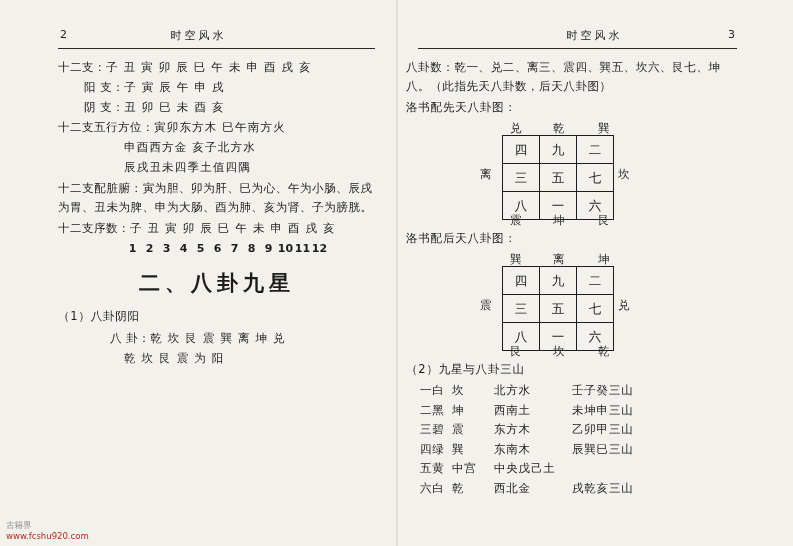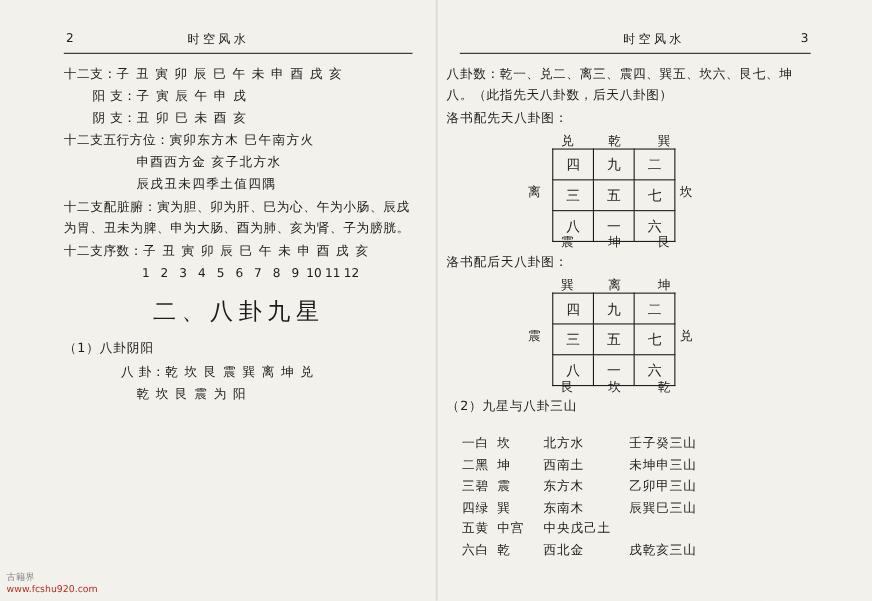--- a/index.html
+++ b/index.html
@@ -99,27 +99,28 @@
   .wrapblk {
     letter-spacing: 0.6px;
     white-space: normal;
     line-height: 19px;
   }
   .numrow {
     letter-spacing: 0px;
     font-family: "DejaVu Sans", sans-serif;
     font-size: 11px;
     padding-left: 66px;
+    font-weight: bold;
   }
   .numrow span { display: inline-block; width: 17px; text-align: center; }
 
   .sec-title {
     text-align: center;
     font-size: 21px;
-    font-weight: normal;
+    font-weight: bold;
     letter-spacing: 5px;
     margin: 16px 0 14px 0;
   }
   .sub {
     margin-top: 2px;
     letter-spacing: 0.8px;
   }
 
   
   .blk { margin-bottom: 2px; }
@@ -151,21 +152,21 @@
   }
   .g-top-l  { left: 104px; top: 0; }
   .g-top-c  { left: 147px; top: 0; }
   .g-top-r  { left: 192px; top: 0; }
   .g-bot-l  { left: 104px; top: 92px; }
   .g-bot-c  { left: 147px; top: 92px; }
   .g-bot-r  { left: 192px; top: 92px; }
   .g-left   { left: 74px; top: 46px; }
   .g-right  { left: 212px; top: 46px; }
 
-  .tbl3 { margin-top: 14px; }
+  .tbl3 { margin-top: 2px; }
   .tbl3 .r { display: flex; white-space: nowrap; letter-spacing: 0.8px; line-height: 19.5px; }
   .tbl3 .c0 { width: 46px; padding-left: 14px; box-sizing: border-box; }
   .tbl3 .c1 { width: 42px; }
   .tbl3 .c2 { width: 78px; }
   .tbl3 .c3 { width: 100px; }
 
   .watermark {
     position: absolute;
     left: 6px;
     bottom: 4px;
@@ -209,21 +210,21 @@
         <span class="val">寅卯东方木       巳午南方火</span>
       </div>
       <div class="row indent-3">
         <span class="val">申酉西方金       亥子北方水</span>
       </div>
       <div class="row indent-3">
         <span class="val">辰戌丑未四季土值四隅</span>
       </div>
 
 
-      <div class="wrapblk" style="margin-top:2px;">
+      <div class="wrapblk" style="margin-top:2px;font-family:Liberation Serif, serif;">
         <span>十二支配脏腑：</span><span>寅为胆、卯为肝、巳为心、午为小肠、辰戌为胃、丑未为脾、申为大肠、酉为肺、亥为肾、子为膀胱。</span>
       </div>
 
       <div class="row" style="margin-top:2px;">
         <span class="lbl">十二支序数：</span>
         <span class="val">子 丑 寅 卯 辰 巳 午 未 申 酉 戌 亥</span>
       </div>
       <div class="numrow">
         <span>1</span><span>2</span><span>3</span><span>4</span><span>5</span><span>6</span><span>7</span><span>8</span><span>9</span><span>10</span><span>11</span><span>12</span>
       </div>

